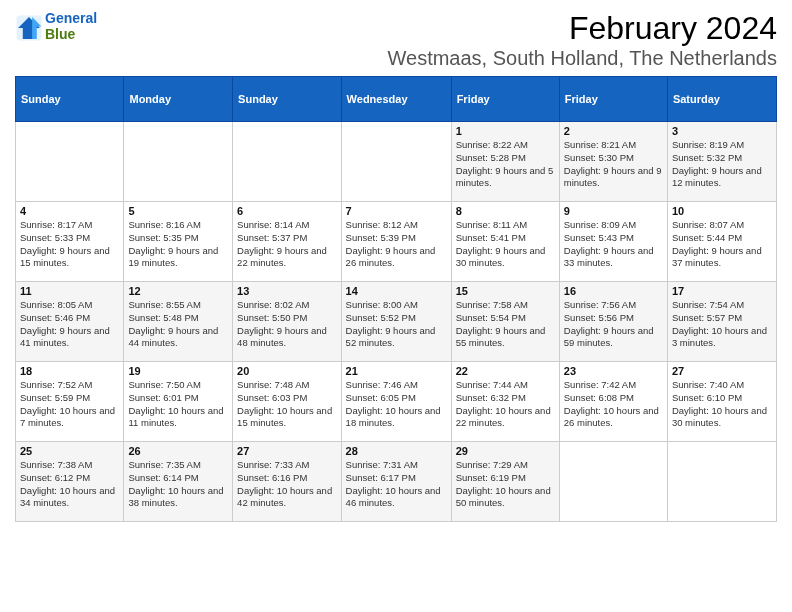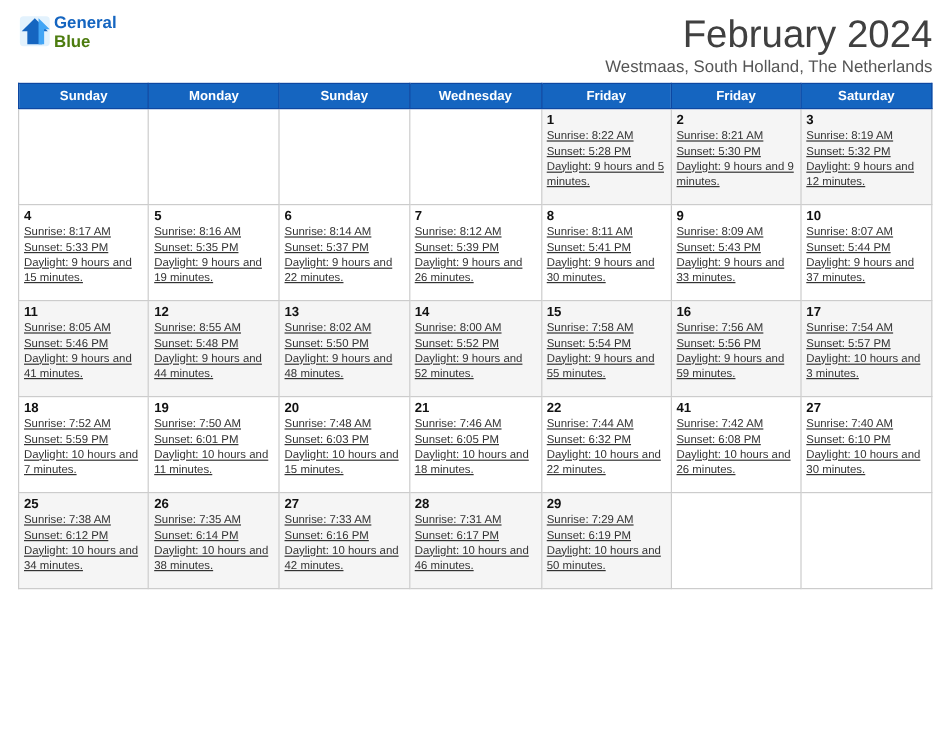--- a/index.html
+++ b/index.html
@@ -2,53 +2,53 @@
 <html><head>
   <meta charset="utf-8">
   <style>
     * { box-sizing: border-box; margin: 0; padding: 0; }
     body { font-family: Arial, sans-serif; background: #fff; width: 792px; height: 612px; overflow: hidden; }
     
     .page { width: 792px; min-height: 612px; background: #fff; padding: 10px 15px; }
     
     .header { display: flex; align-items: flex-start; justify-content: space-between; margin-bottom: 6px; }
     
-    .logo { display: flex; align-items: center; }
+    .logo { display: flex; align-items: flex-end; }
     .logo-icon { width: 28px; height: 28px; margin-right: 2px; }
     
     .title-section { text-align: right; }
-    .calendar-title { font-size: 32px; color: #404040; font-weight: normal; }
-    .calendar-subtitle { font-size: 14px; color: #555; margin-left: 28px; }
+    .calendar-title { font-size: 32px; color: #000000; font-weight: normal; }
+    .calendar-subtitle { font-size: 20px; color: #555; margin-left: 28px; }
     
     .calendar { width: 100%; border-collapse: collapse; font-size: 10px; }
     
     .calendar thead th {
       background: #1565c0;
       color: #fff;
-      text-align: center;
-      padding: 4px 5px;
+      text-align: left;
+      padding: 16px 5px;
       font-size: 11px;
       font-weight: bold;
       border: 1px solid #0d47a1;
     }
     
     .calendar tbody td {
       border: 1px solid #ccc;
       vertical-align: top;
       padding: 3px 4px;
       width: 113px;
       height: 80px;
       background: #fff;
     }
     
     .calendar tbody tr:nth-child(odd) td { background: #f5f5f5; }
     .calendar tbody tr:nth-child(even) td { background: #fff; }
     
     .day-num { font-weight: bold; font-size: 11px; color: #111; display: block; margin-bottom: 2px; }
-    .day-info { font-size: 9.5px; color: #333; line-height: 1.35; text-decoration: underline; }
+    .day-info { font-size: 9.5px; color: #333; line-height: 1.35; }
     
     .empty-cell { background: #fff !important; }
   </style>
 </head>
 <body>
 
 <div class="page">
   <div class="header">
     <div class="logo">
       <svg class="logo-icon" viewBox="0 0 36 36">
@@ -239,21 +239,21 @@
 and 18 minutes.</div>
           </td>
           <td>
             <span class="day-num">22</span>
             <div class="day-info">Sunrise: 7:44 AM
 Sunset: 6:32 PM
 Daylight: 10 hours
 and 22 minutes.</div>
           </td>
           <td>
-            <span class="day-num">41</span>
+            <span class="day-num">23</span>
             <div class="day-info">Sunrise: 7:42 AM
 Sunset: 6:08 PM
 Daylight: 10 hours
 and 26 minutes.</div>
           </td>
           <td>
             <span class="day-num">27</span>
             <div class="day-info">Sunrise: 7:40 AM
 Sunset: 6:10 PM
 Daylight: 10 hours

